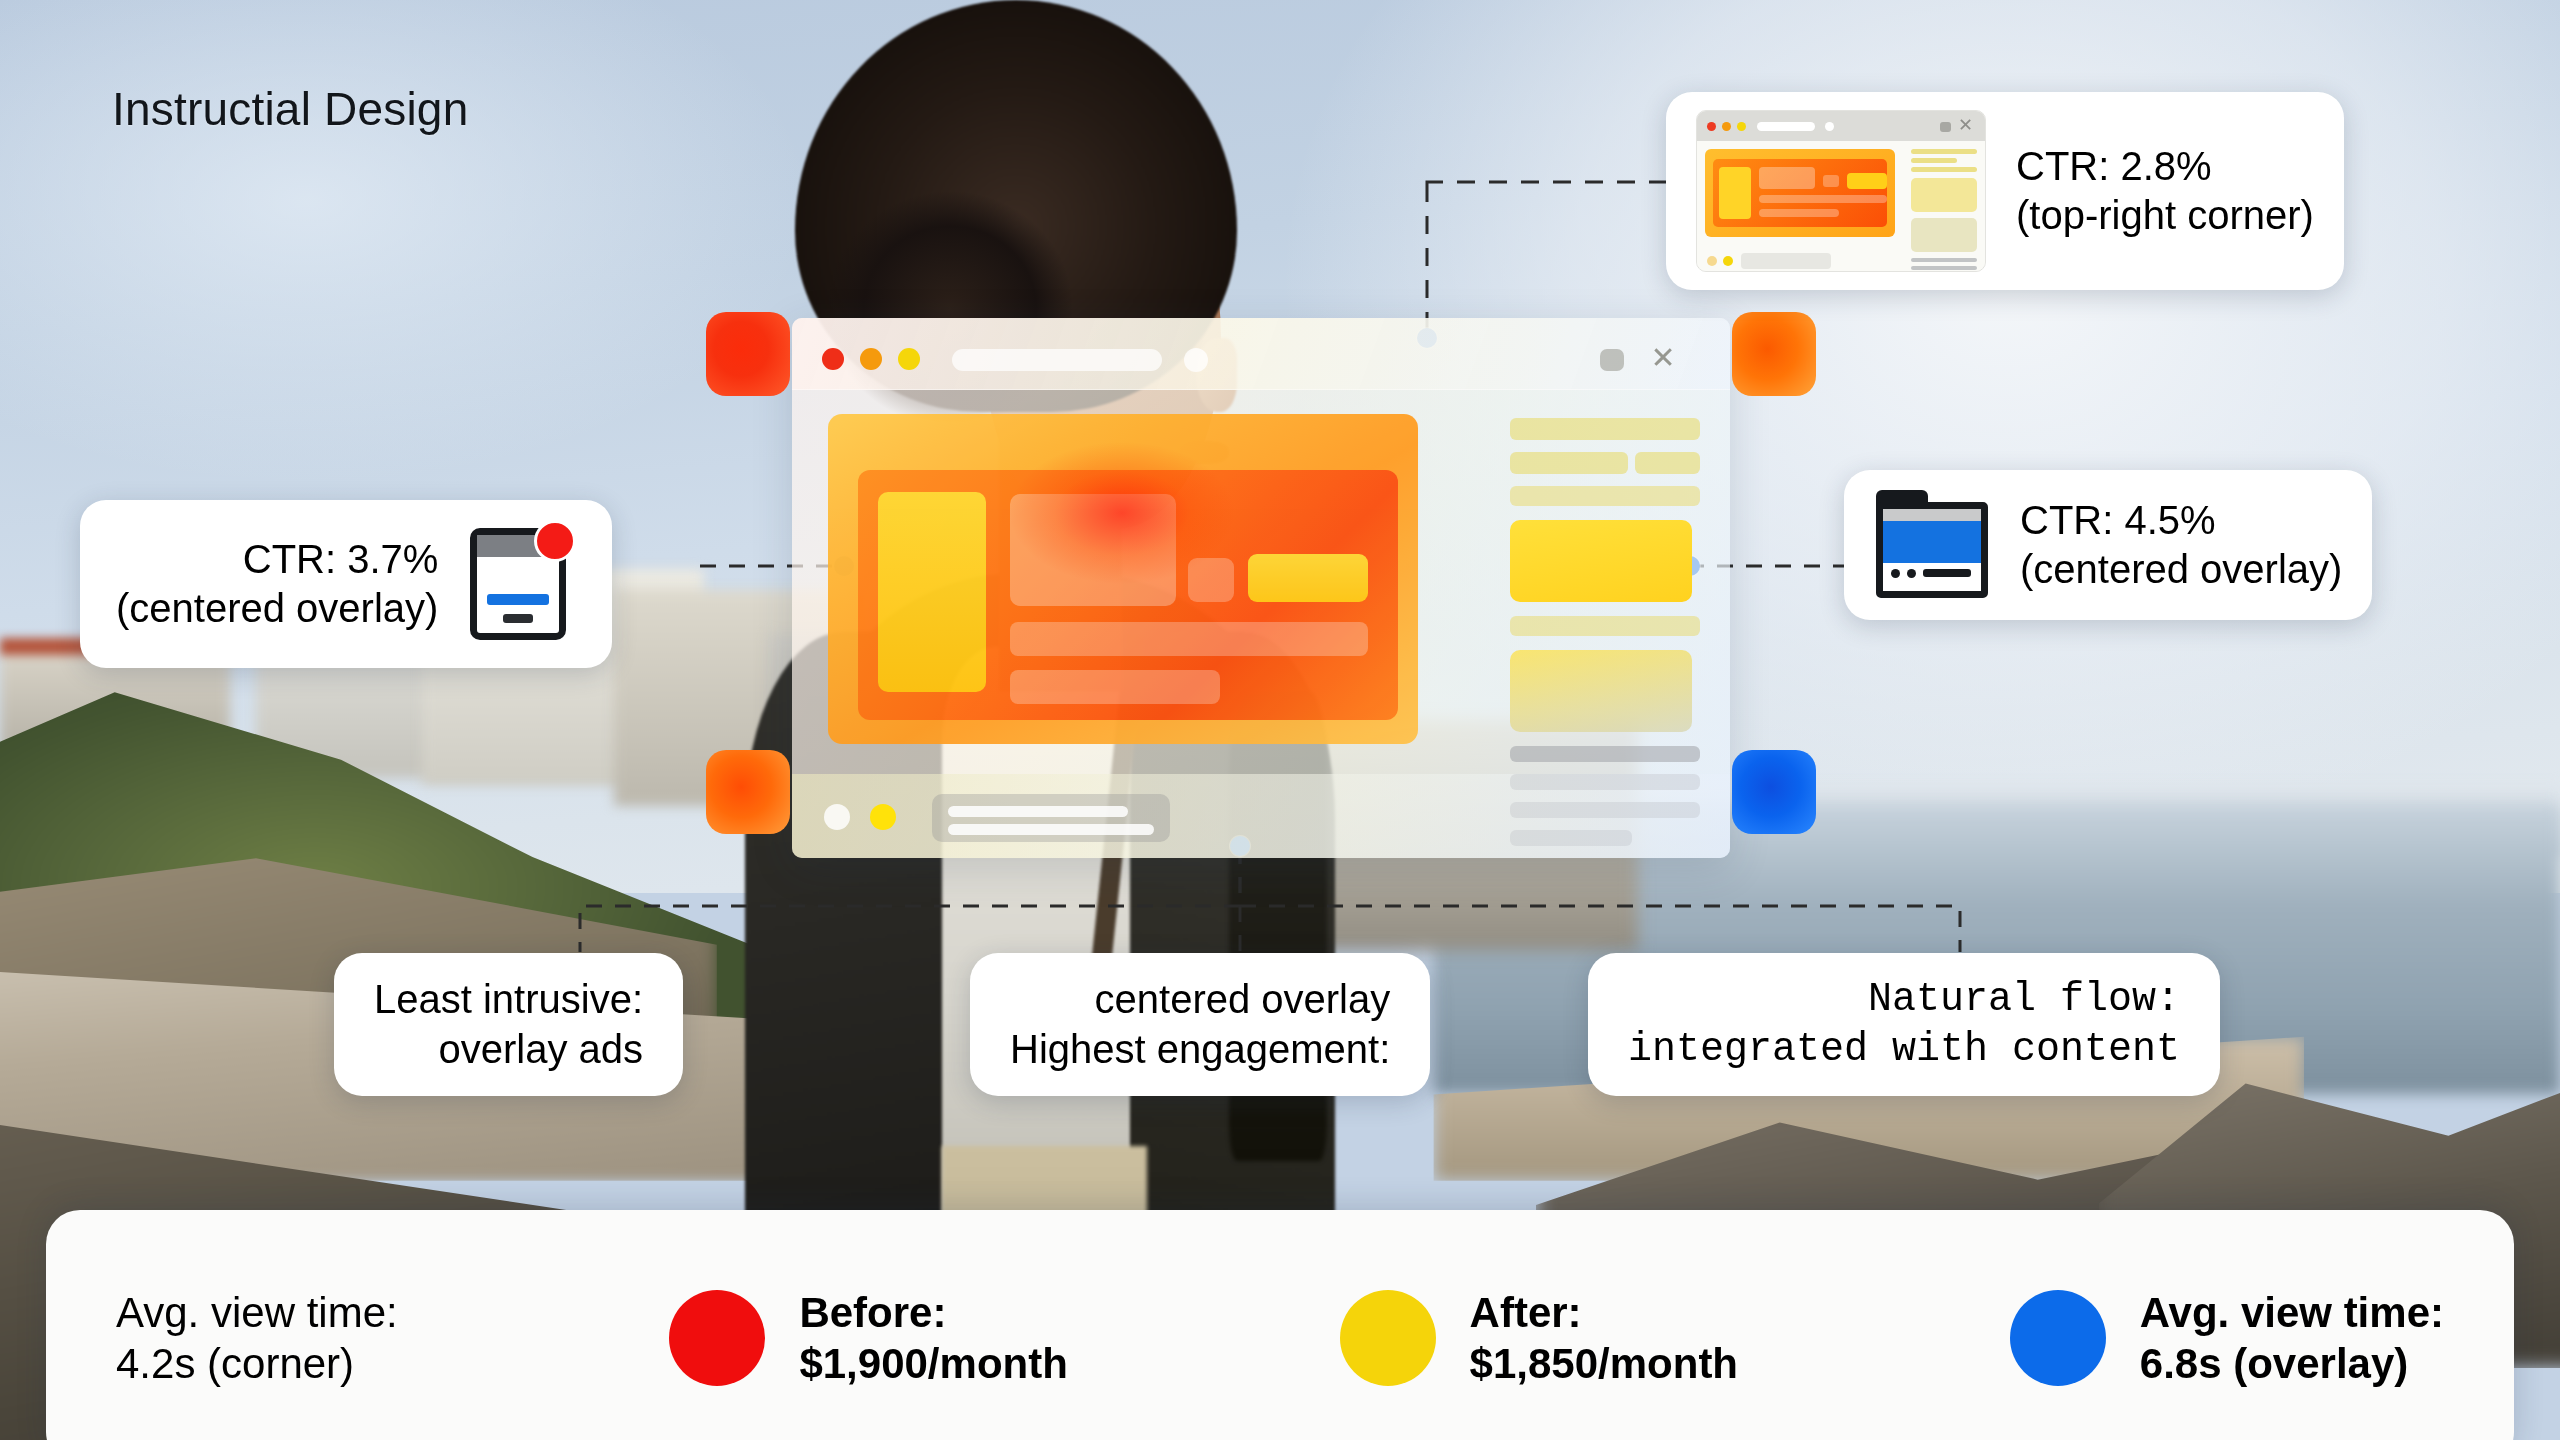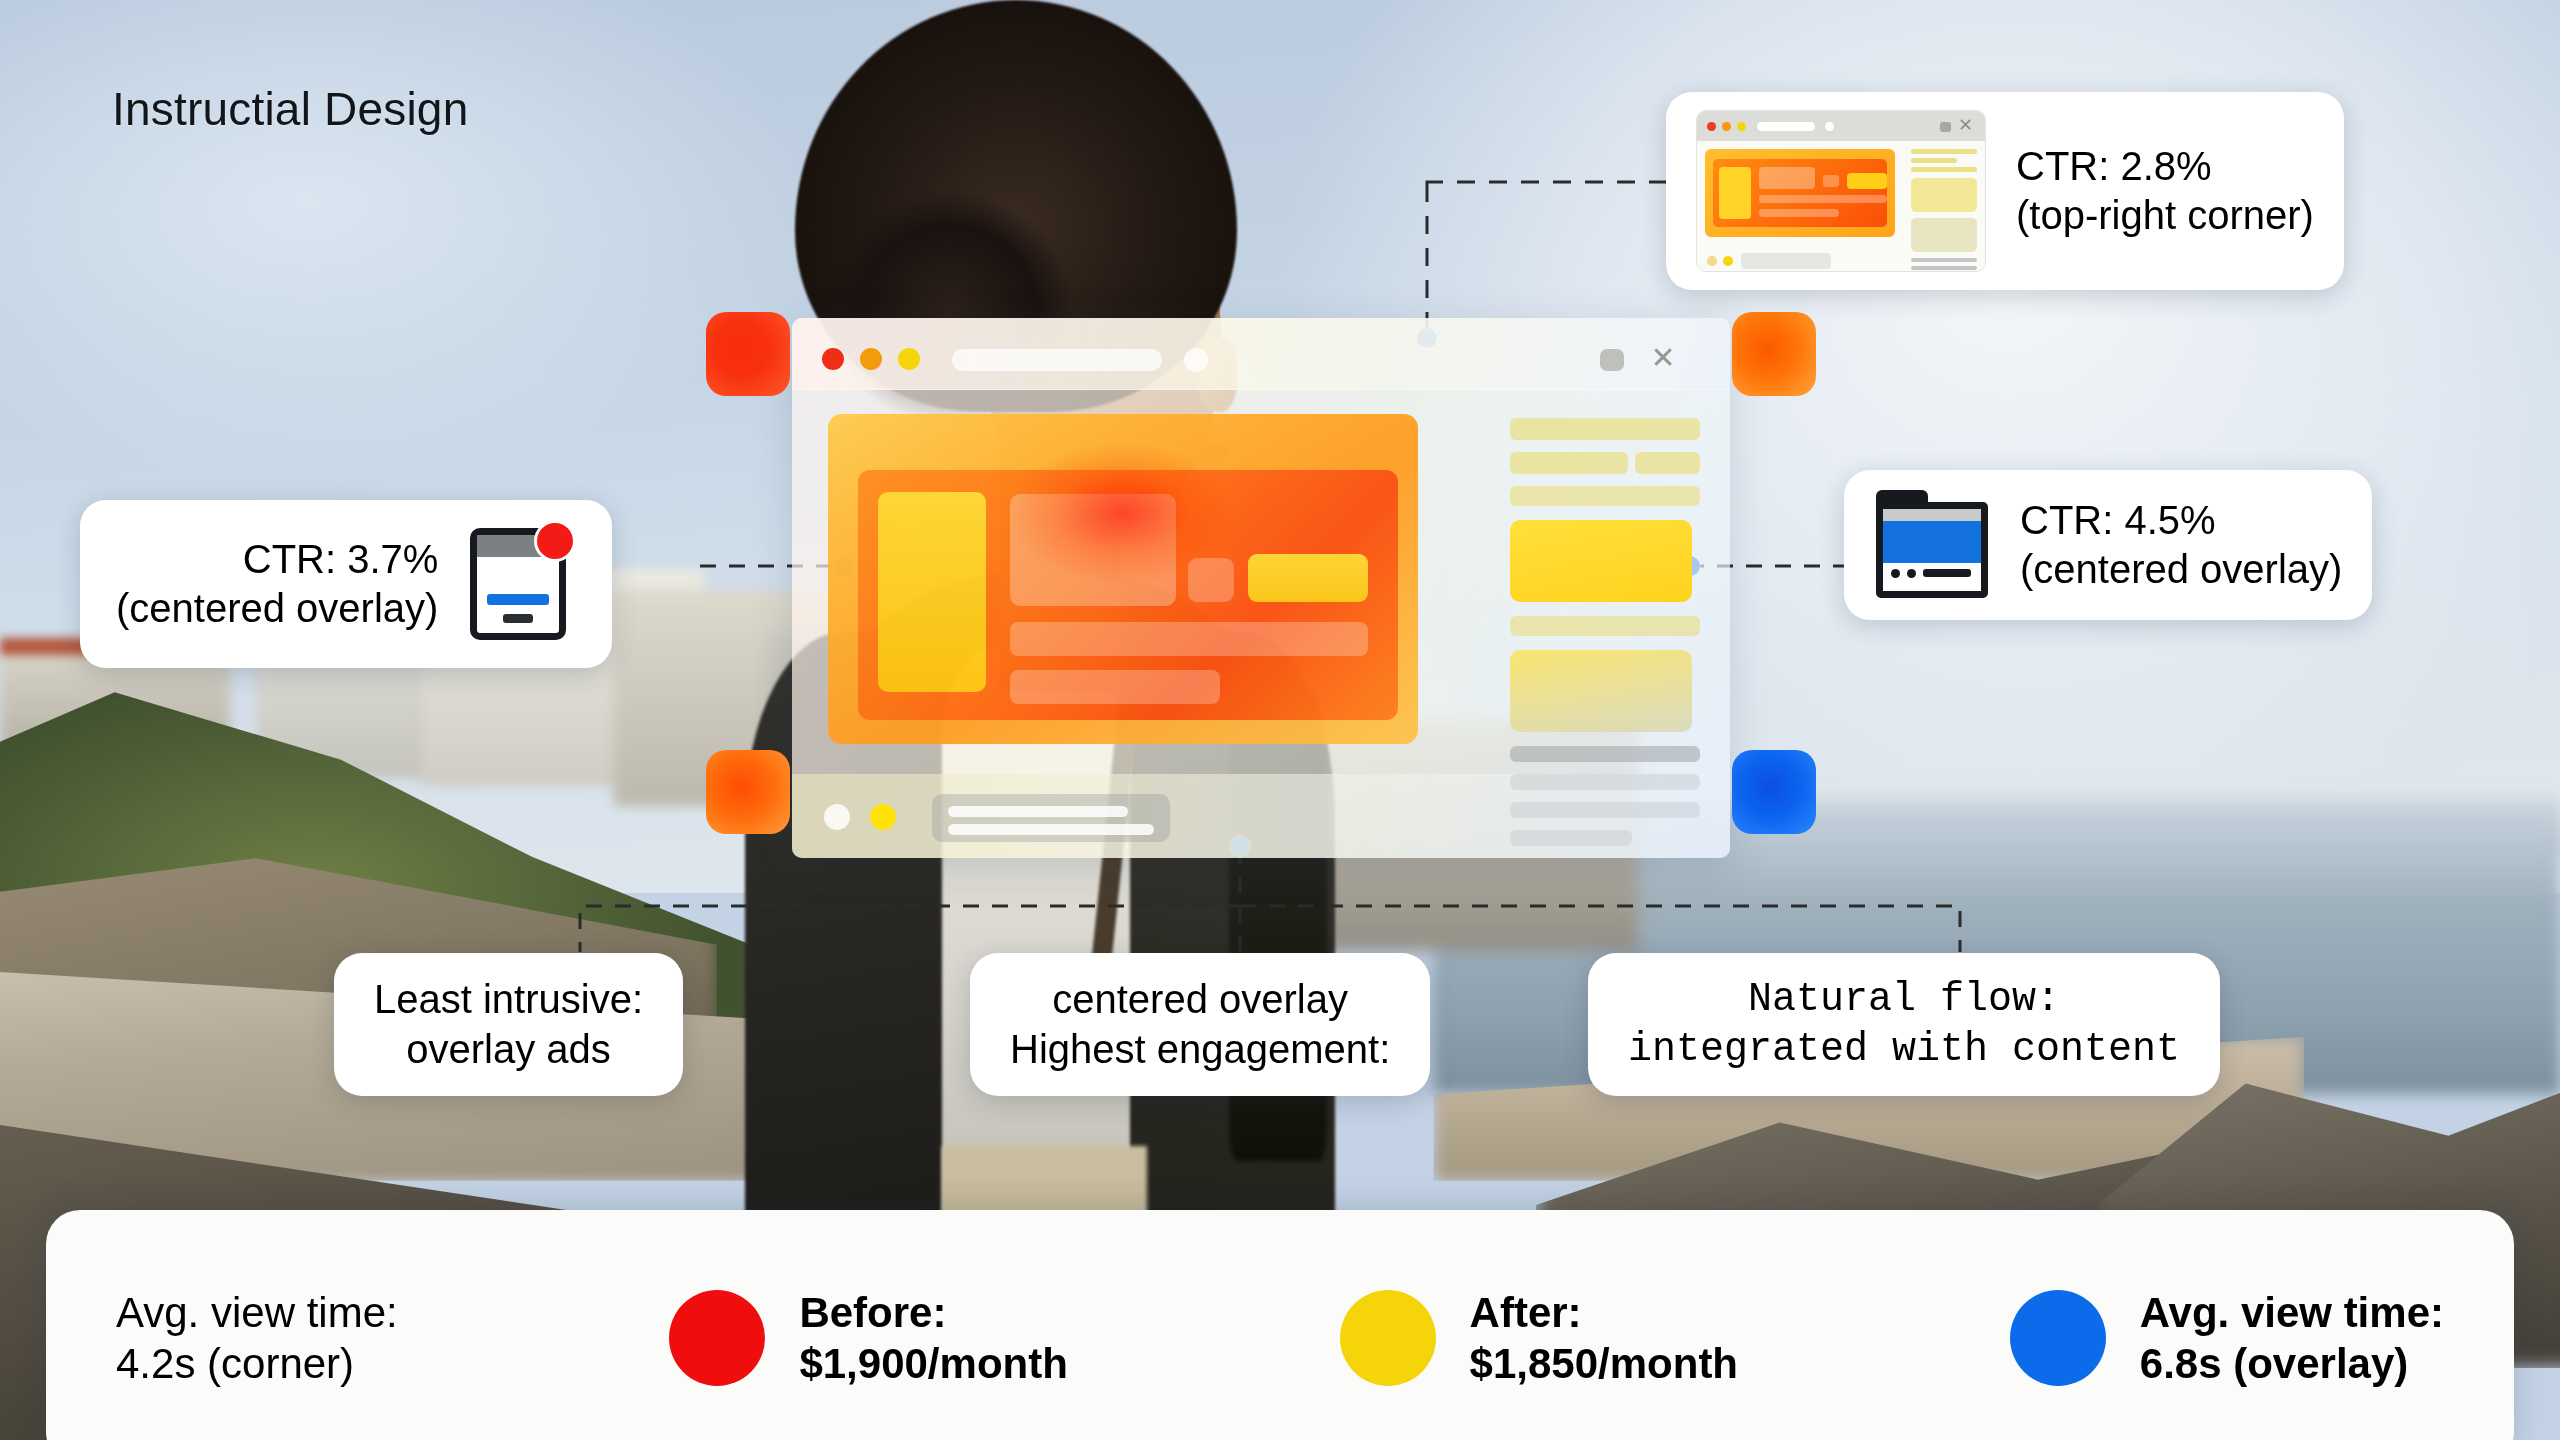--- a/index.html
+++ b/index.html
@@ -324,21 +324,21 @@
 
   #card-topright { left:1666px; top:92px; padding:18px 30px; gap:30px; }
   #card-left     { left:80px;   top:480px; padding:20px 36px; gap:26px;margin-top:20px; }
   #card-right    { left:1844px; top:470px; padding:20px 30px; gap:30px; }
 
   .bcard {
     position:absolute; background:#fff; border-radius:28px;
     box-shadow:0 6px 26px rgba(30,45,70,.20);
     padding:22px 40px; text-align:center;
   }
-  .bcard .txt { font-size:40px; line-height:1.24; color:#000; white-space:nowrap; }
+  .bcard .txt { font-size:40px; line-height:1.24; color:#000; white-space:nowrap;text-align:right; }
   #card-b1 { left:334px;  top:953px; }
   #card-b2 { left:970px;  top:953px; }
   #card-b3 { left:1588px; top:953px;font-family:Liberation Mono, monospace; }
 
   
   .mini-browser {
     width:290px; height:162px; border-radius:10px; overflow:hidden;
     background:#f5f5f2; border:1px solid #e3e3df; flex:none; position:relative;
   }
   .mb-bar { position:absolute; left:0; top:0; width:100%; height:30px; background:#dcdcd8; }

